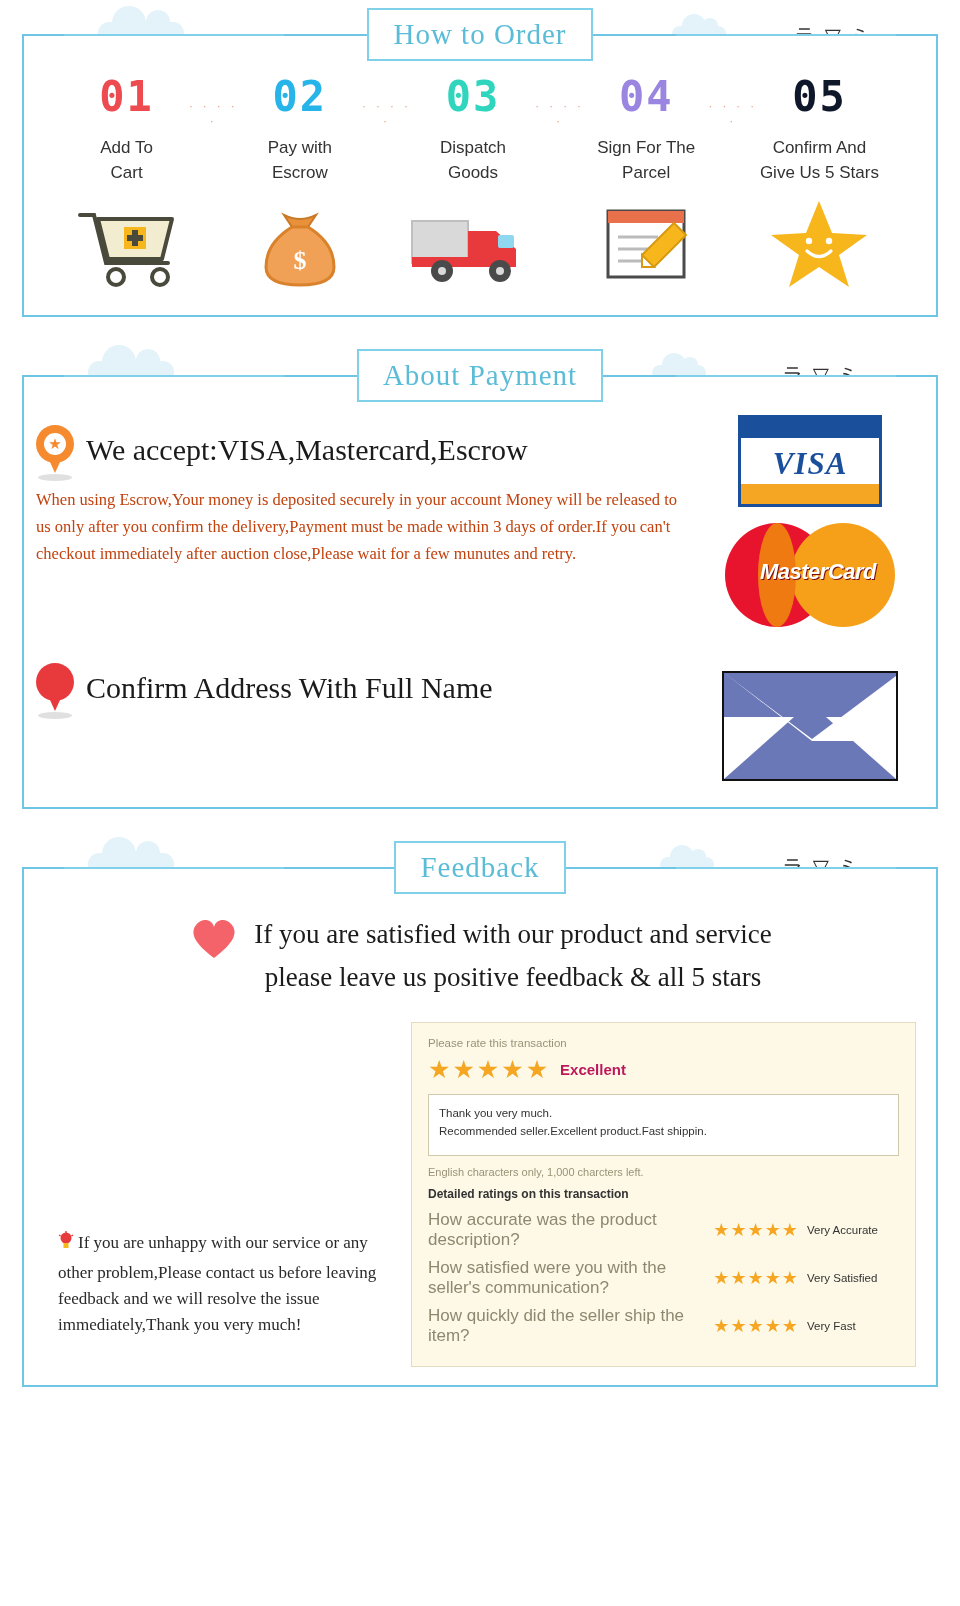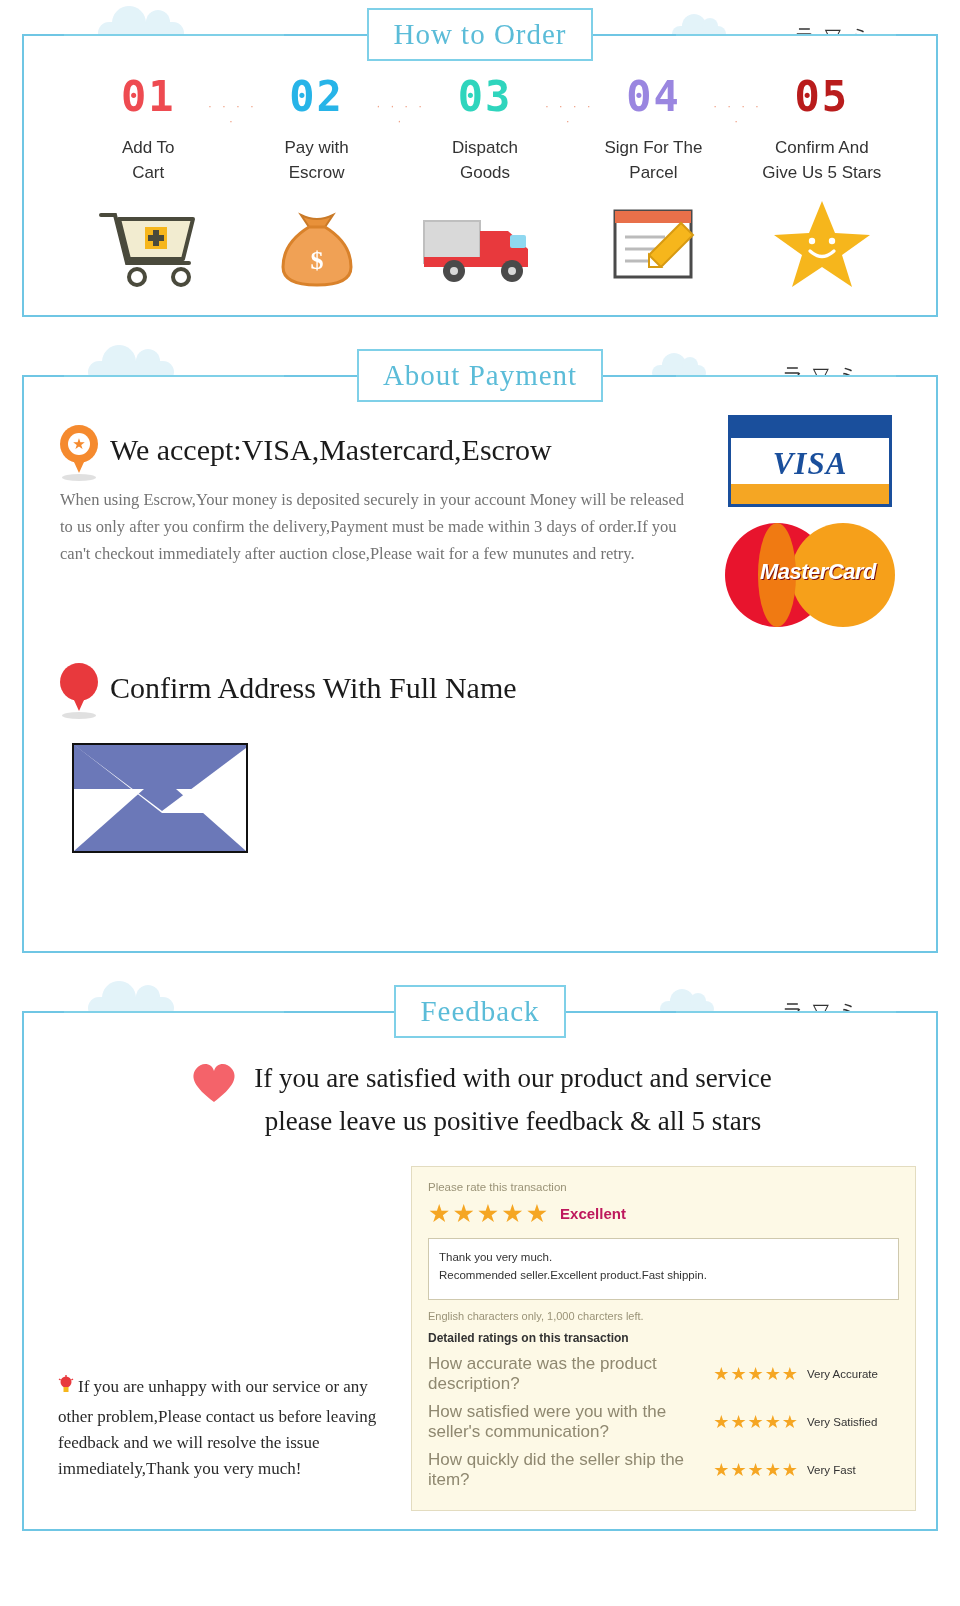--- a/index.html
+++ b/index.html
@@ -11,21 +11,21 @@
   }
   .page { width: 960px; position: relative; background: #fff; }
 
   
   .section {
     position: relative;
     margin: 0 22px 26px 22px;
     border: 2px solid #6fc6e4;
     background: #fff;
   }
-  .section-inner { padding: 0 26px 26px 36px; }
+  .section-inner { padding: 0 26px 26px 12px; }
 
   
   .sec-head {
     position: relative;
     height: 56px;
     margin-top: -30px;
     display: flex;
     justify-content: center;
     align-items: center;
     background: transparent;
@@ -128,27 +128,27 @@
     margin: 10px 0 12px 0;
   }
   .pay-head .htext {
     font-family: "Liberation Serif", serif;
     font-size: 30px;
     color: #1b1b1b;
   }
   .pay-body {
     font-family: "Liberation Serif", serif;
     font-size: 16.5px;
-    color: #737373;
+    color: #c2410c;
     line-height: 1.62;
   }
 
   
   .visa {
-    width: 164px; height: 92px; background: #fff;
+    width: 144px; height: 92px; background: #fff;
     border: 3px solid #1a4f9c; position: relative; margin-bottom: 6px;
   }
   .visa .bar-top { position:absolute; top:0; left:0; right:0; height:20px; background:#1a4f9c; }
   .visa .bar-bot { position:absolute; bottom:0; left:0; right:0; height:20px; background:#f5a623; }
   .visa .vtext {
     position:absolute; left:0; right:0; top:28px; text-align:center;
     font-family: "Liberation Serif", serif; font-style: italic; font-weight: bold;
     font-size: 31px; color: #1a4f9c; letter-spacing: 1px;
   }
   
@@ -323,21 +323,21 @@
                 <line x1="22" y1="36" x2="62" y2="36" stroke="#bbb" stroke-width="3"></line>
                 <line x1="22" y1="48" x2="56" y2="48" stroke="#bbb" stroke-width="3"></line>
                 <line x1="22" y1="60" x2="50" y2="60" stroke="#bbb" stroke-width="3"></line>
                 <polygon points="78,22 90,34 58,66 46,66 46,54" fill="#f6b61c" stroke="#d79a12" stroke-width="2"></polygon>
                 <polygon points="46,54 46,66 58,66" fill="#fff" stroke="#d79a12" stroke-width="2"></polygon>
               </svg>
             </div>
           </div>
 
           <div class="step">
-            <div class="step-num" style="color:#b91c1c">05</div>
+            <div class="step-num" style="color:#0f172a">05</div>
             <div class="step-label">Confirm And<br>Give Us 5 Stars</div>
             <div class="step-icon">
               <svg width="100" height="92" viewBox="0 0 100 92">
                 <polygon points="50,4 63,36 98,38 70,58 80,90 50,70 20,90 30,58 2,38 37,36" fill="#f6b61c"></polygon>
                 <circle cx="40" cy="44" r="3.2" fill="#fff"></circle>
                 <circle cx="60" cy="44" r="3.2" fill="#fff"></circle>
                 <path d="M38 54 q12 11 24 0" fill="none" stroke="#fff" stroke-width="3.2" stroke-linecap="round"></path>
               </svg>
             </div>
           </div>
@@ -388,21 +388,21 @@
             </div>
             <div class="mc">
               <div class="circ red"></div>
               <div class="circ yel"></div>
               <div class="circ overlap"></div>
               <div class="mctext">MasterCard</div>
             </div>
           </div>
         </div>
 
-        <div class="pay-row" style="margin-top:26px;flex-direction:column;">
+        <div class="pay-row" style="margin-top:26px;">
           <div class="pay-left">
             <div class="pay-head">
               <div class="pin red">
                 <div class="head"></div>
                   <div class="tail"></div>
                 <div class="shadow"></div>
               </div>
               <div class="htext">Confirm Address With Full Name</div>
             </div>
           </div>

